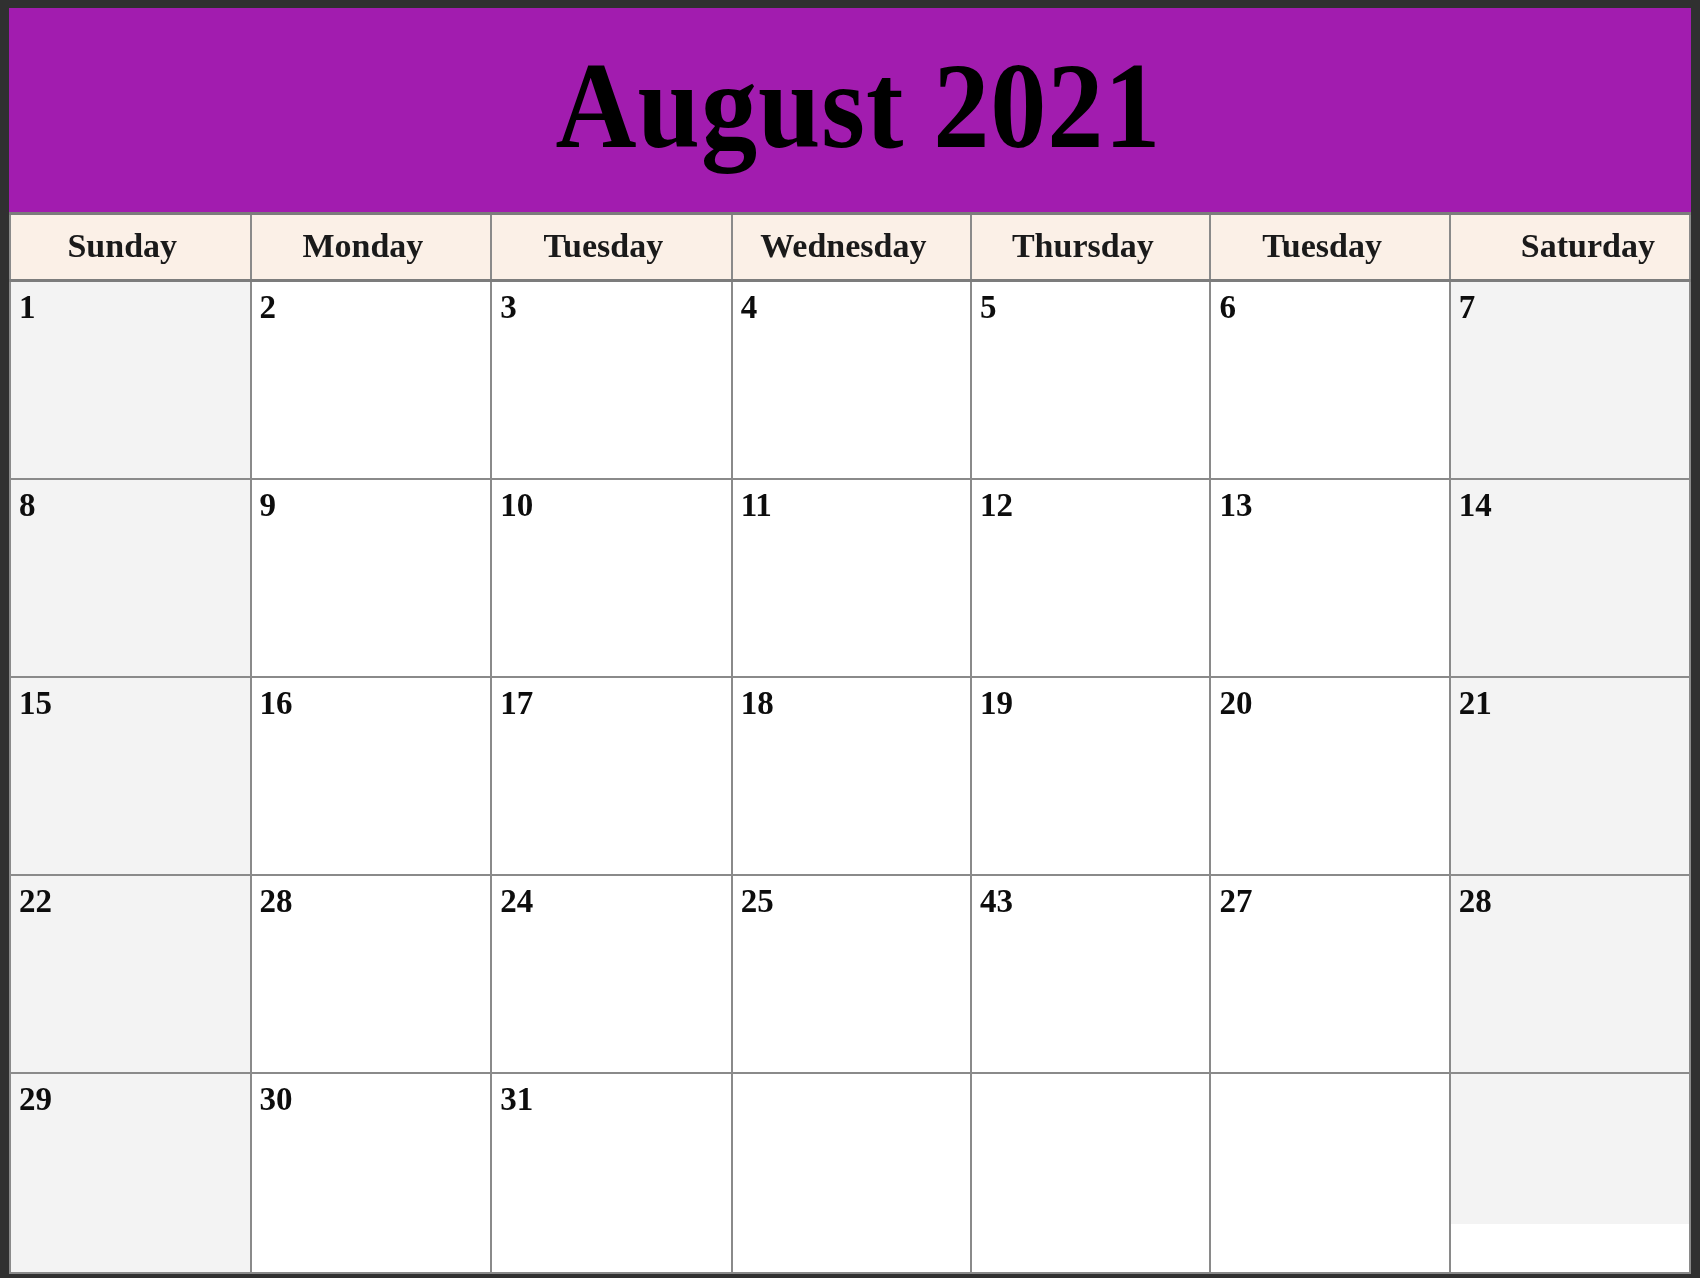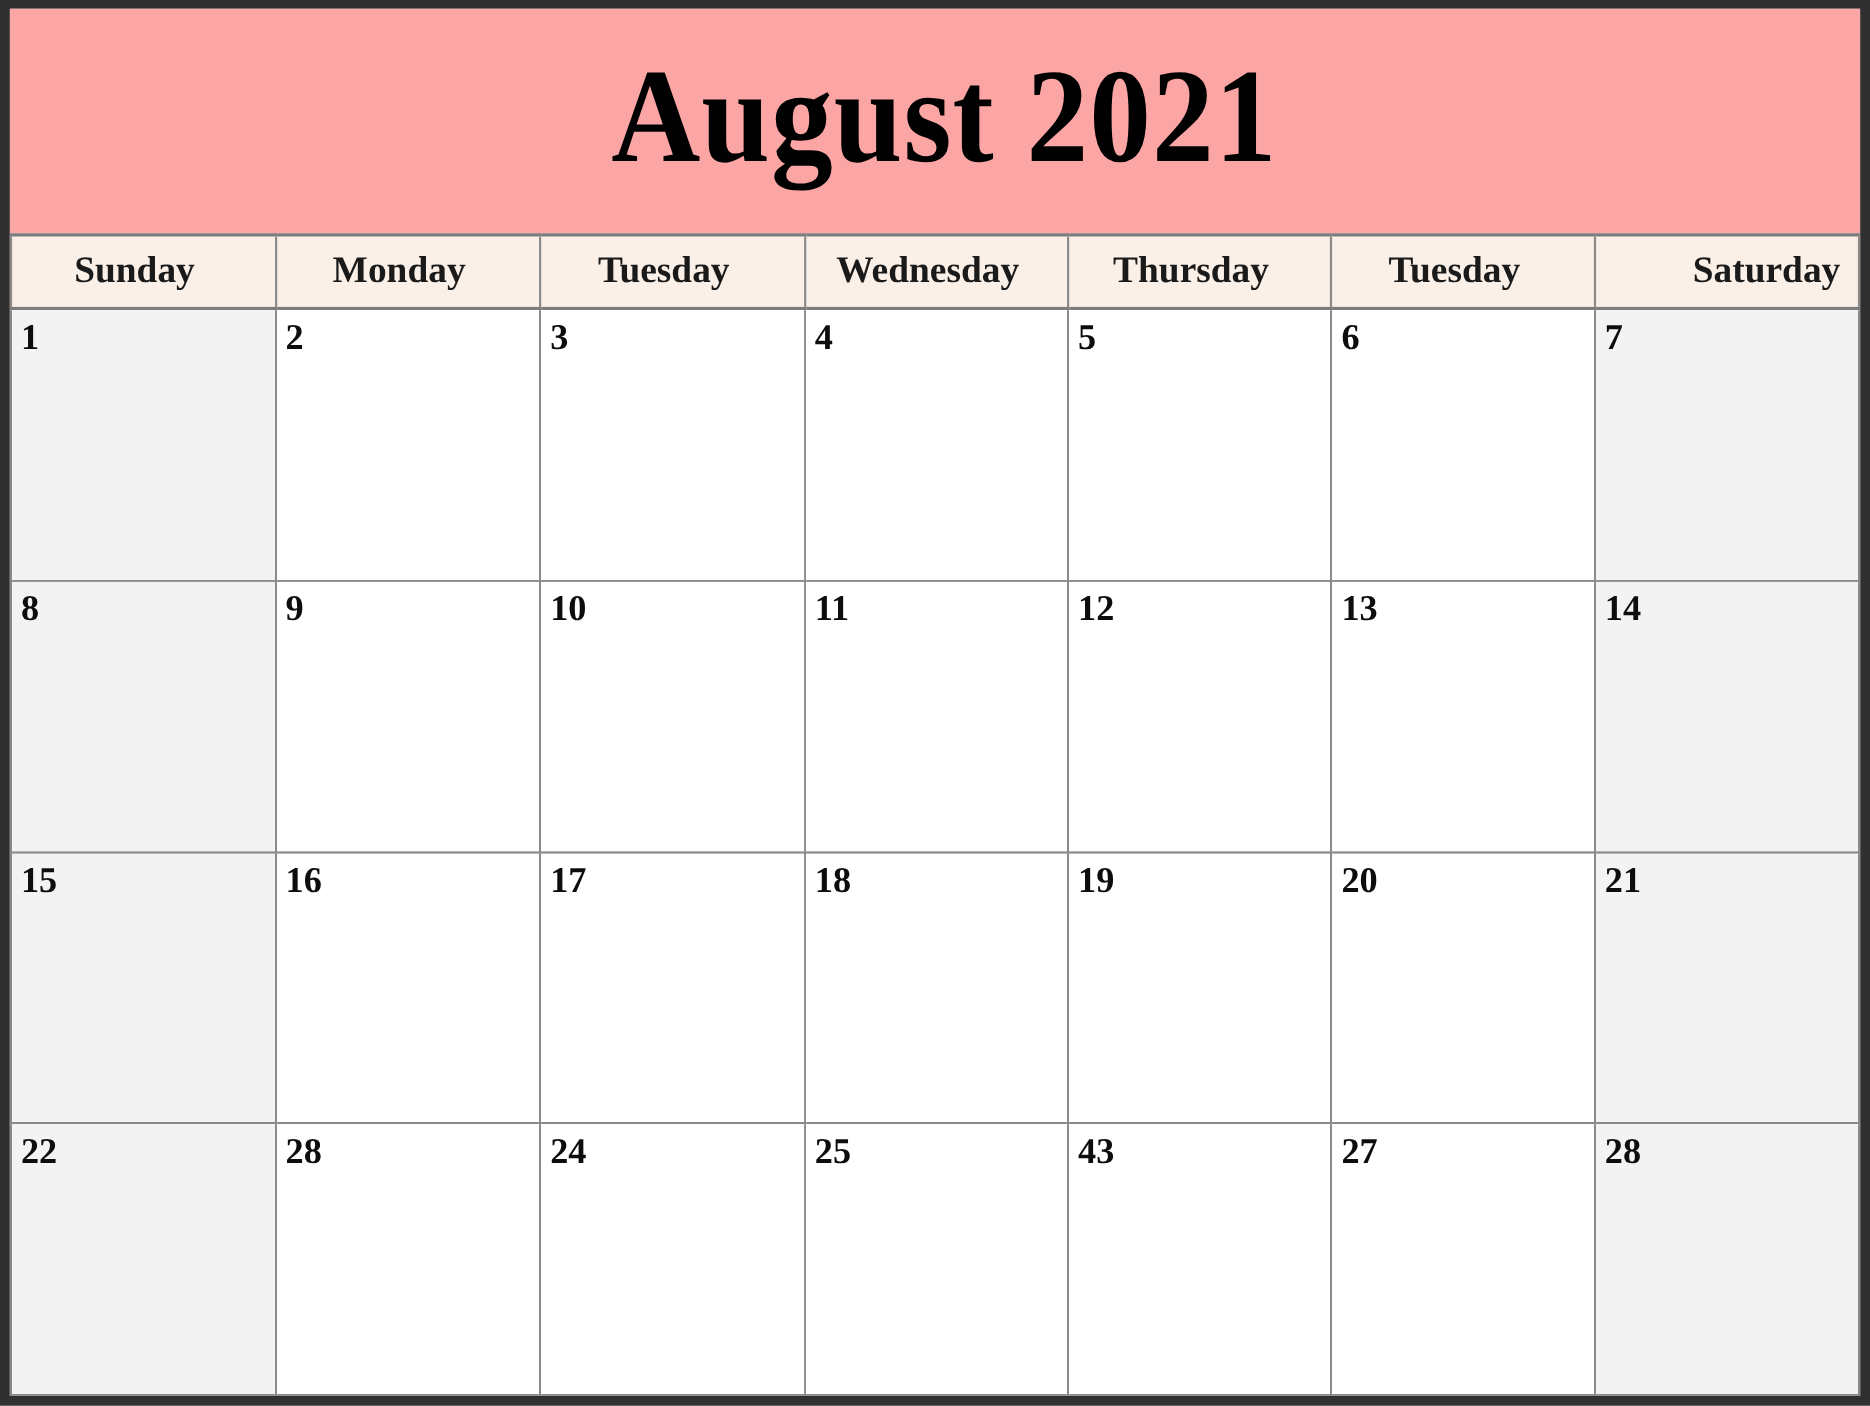--- a/index.html
+++ b/index.html
@@ -29,21 +29,21 @@
     background: #ffffff;
   }
 
   
   #title-band {
     position: absolute;
     left: 0px;
     top: 0px;
     right: 0px;
     height: 204px;
-    background: #fca5a5;
+    background: #a21caf;
     display: flex;
     align-items: center;
     justify-content: center;
     overflow: hidden;
   }
   #month-title {
     font-family: "Liberation Serif", "DejaVu Serif", serif;
     font-weight: bold;
     font-size: 122px;
     line-height: 1;
@@ -91,21 +91,21 @@
     padding: 0 16px 2px 0;
     text-align: center;
     vertical-align: middle;
     font-family: Liberation Serif, serif;
     font-weight: bold;
     font-size: 34px;
     color: #1a1a1a;
     white-space: nowrap;
   }
   table.cal thead th.sat {
-    text-align: right;
+    text-align: center;
     padding-left: 52px;
   }
 
   
   table.cal tbody td {
     border: 2px solid #8a8a8a;
     padding: 0;
     vertical-align: top;
     background: #ffffff;
     height: 196px;
@@ -256,18 +256,41 @@
               <span class="daynum">43</span>
             </td>
           <td>
               <span class="daynum">27</span>
             </td>
           <td class="weekend">
               <span class="daynum">28</span>
             </td>
         </tr>
 
+        <tr class="lastrow">
+          <td class="weekend">
+              <span class="daynum">29</span>
+            </td>
+          <td>
+              <span class="daynum">30</span>
+            </td>
+          <td>
+              <span class="daynum">31</span>
+            </td>
+          <td>
+              <span class="daynum"></span>
+            </td>
+          <td>
+              <span class="daynum"></span>
+            </td>
+          <td>
+              <span class="daynum"></span>
+            </td>
+          <td class="sat-last">
+              <span class="daynum"></span>
+            </td>
+        </tr>
 
       </tbody>
     </table>
   </div>
 
 </div>
 
 </body></html>

